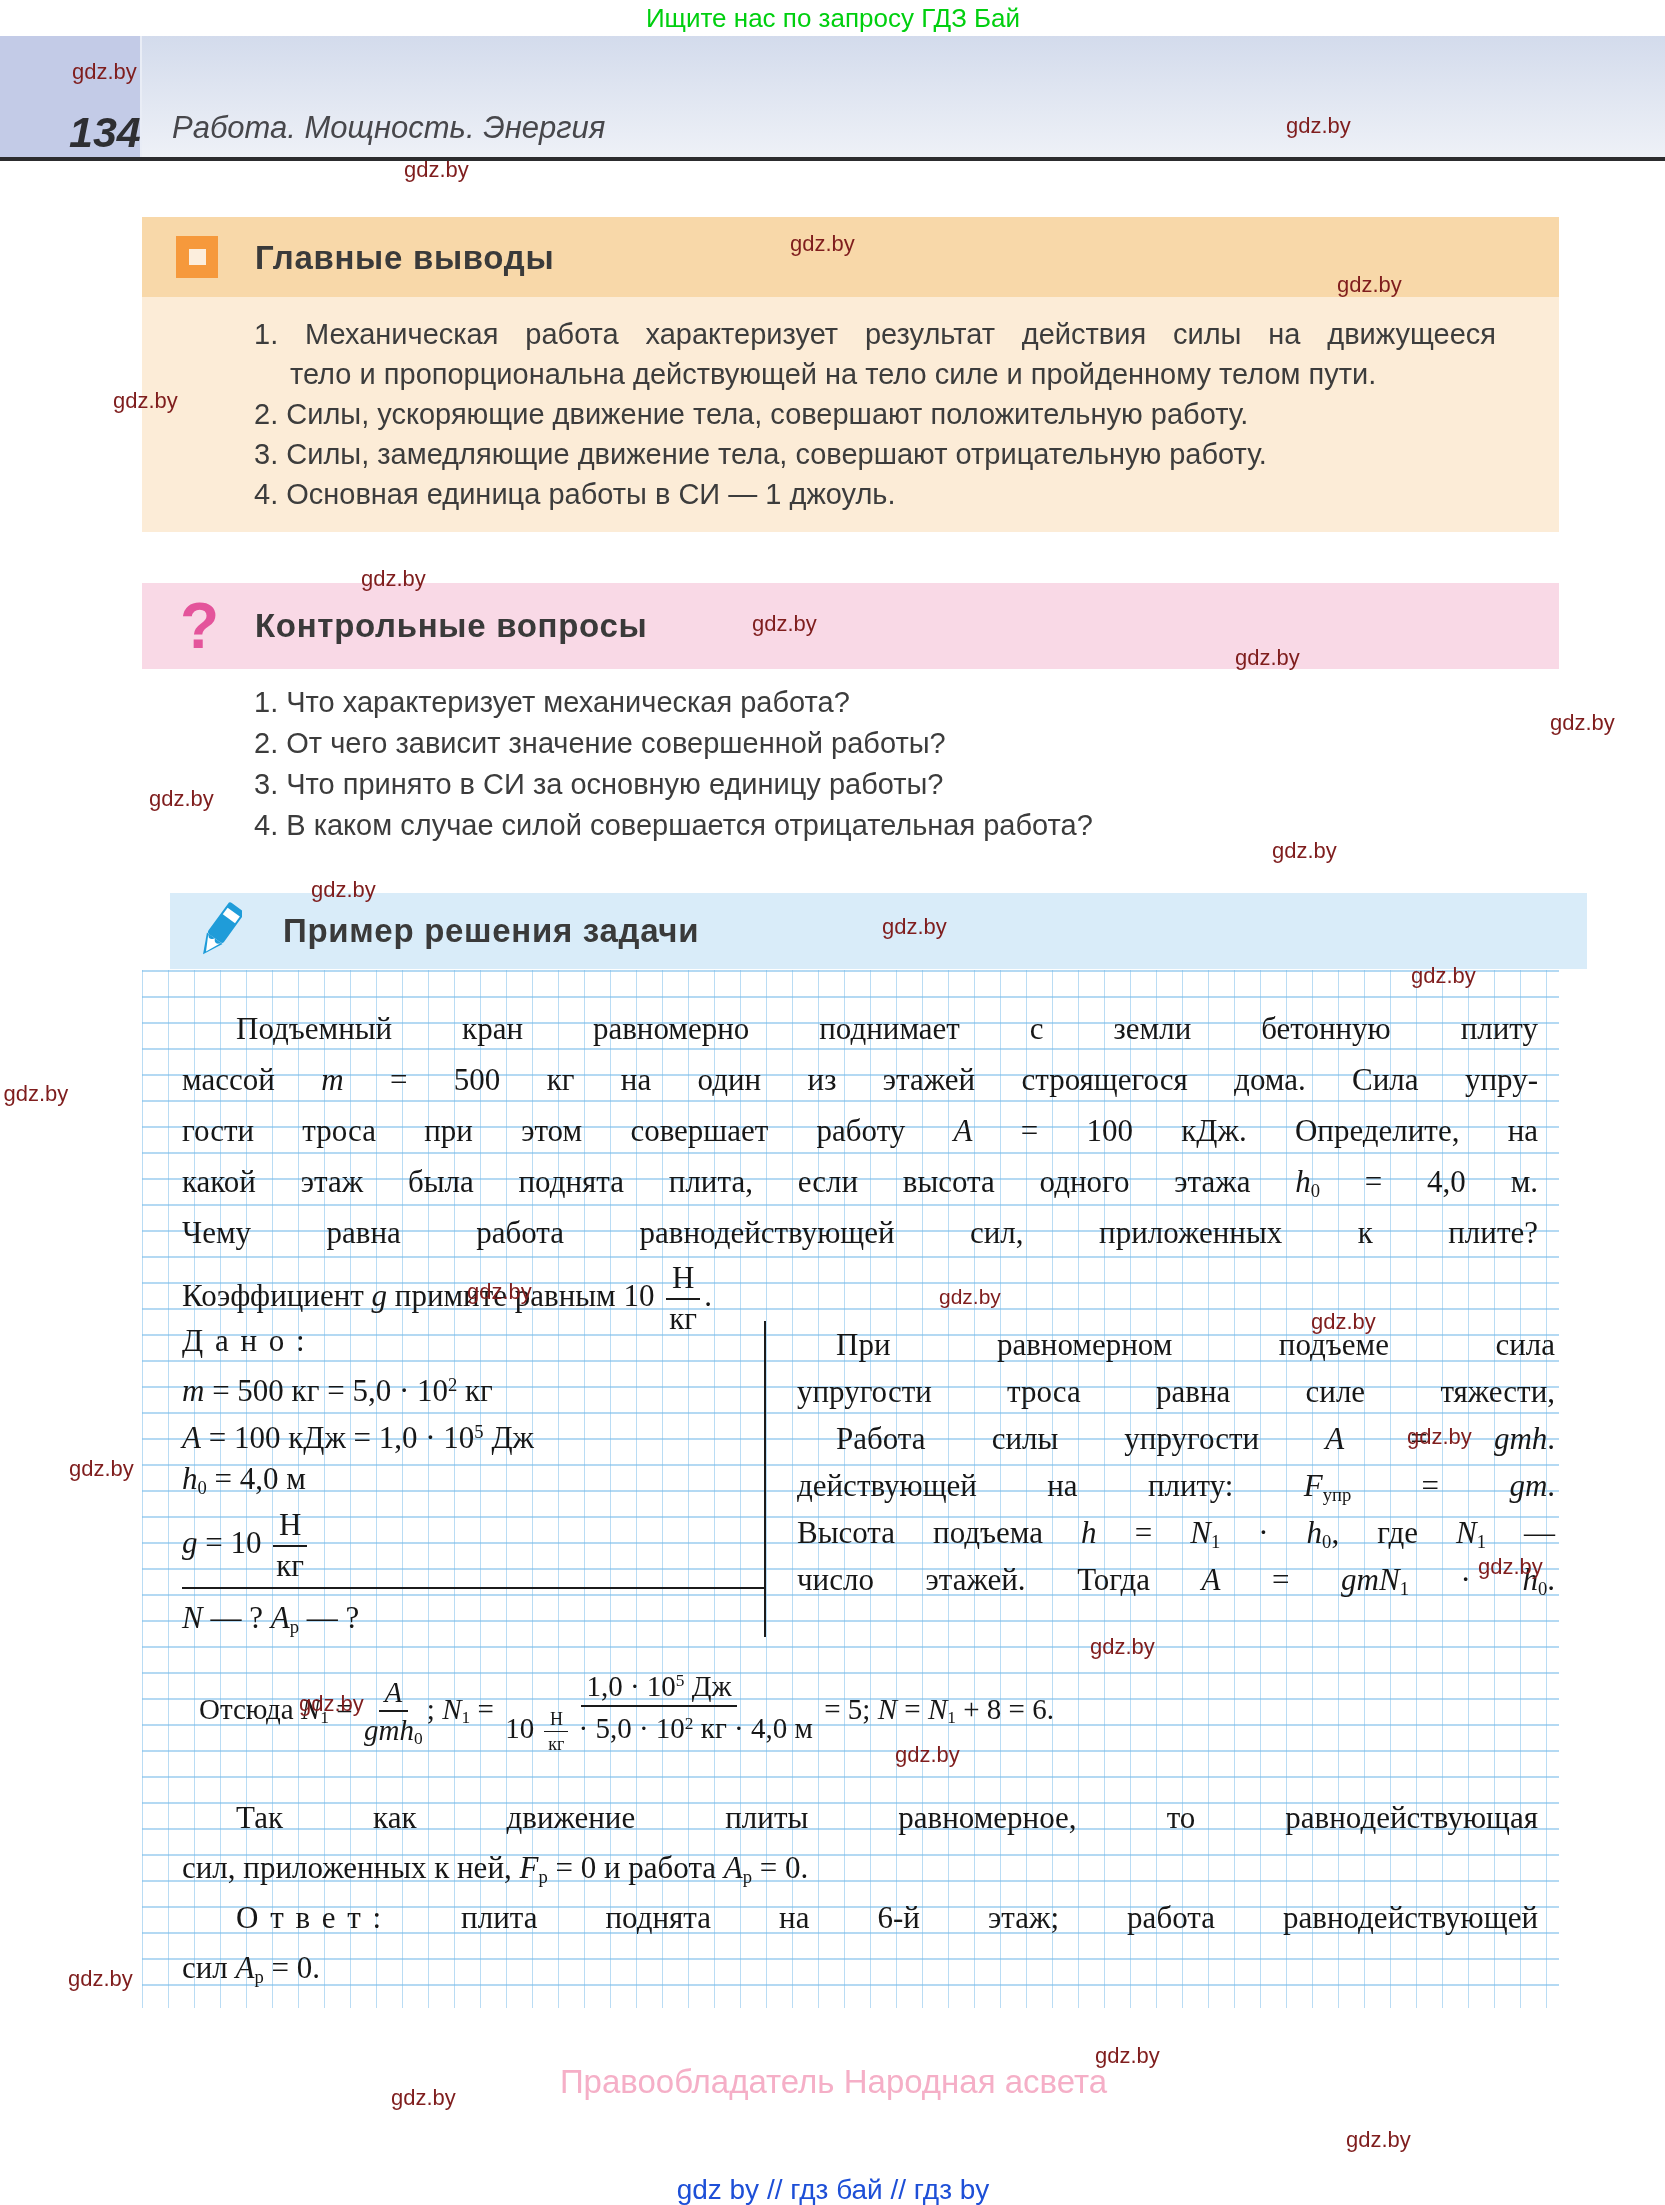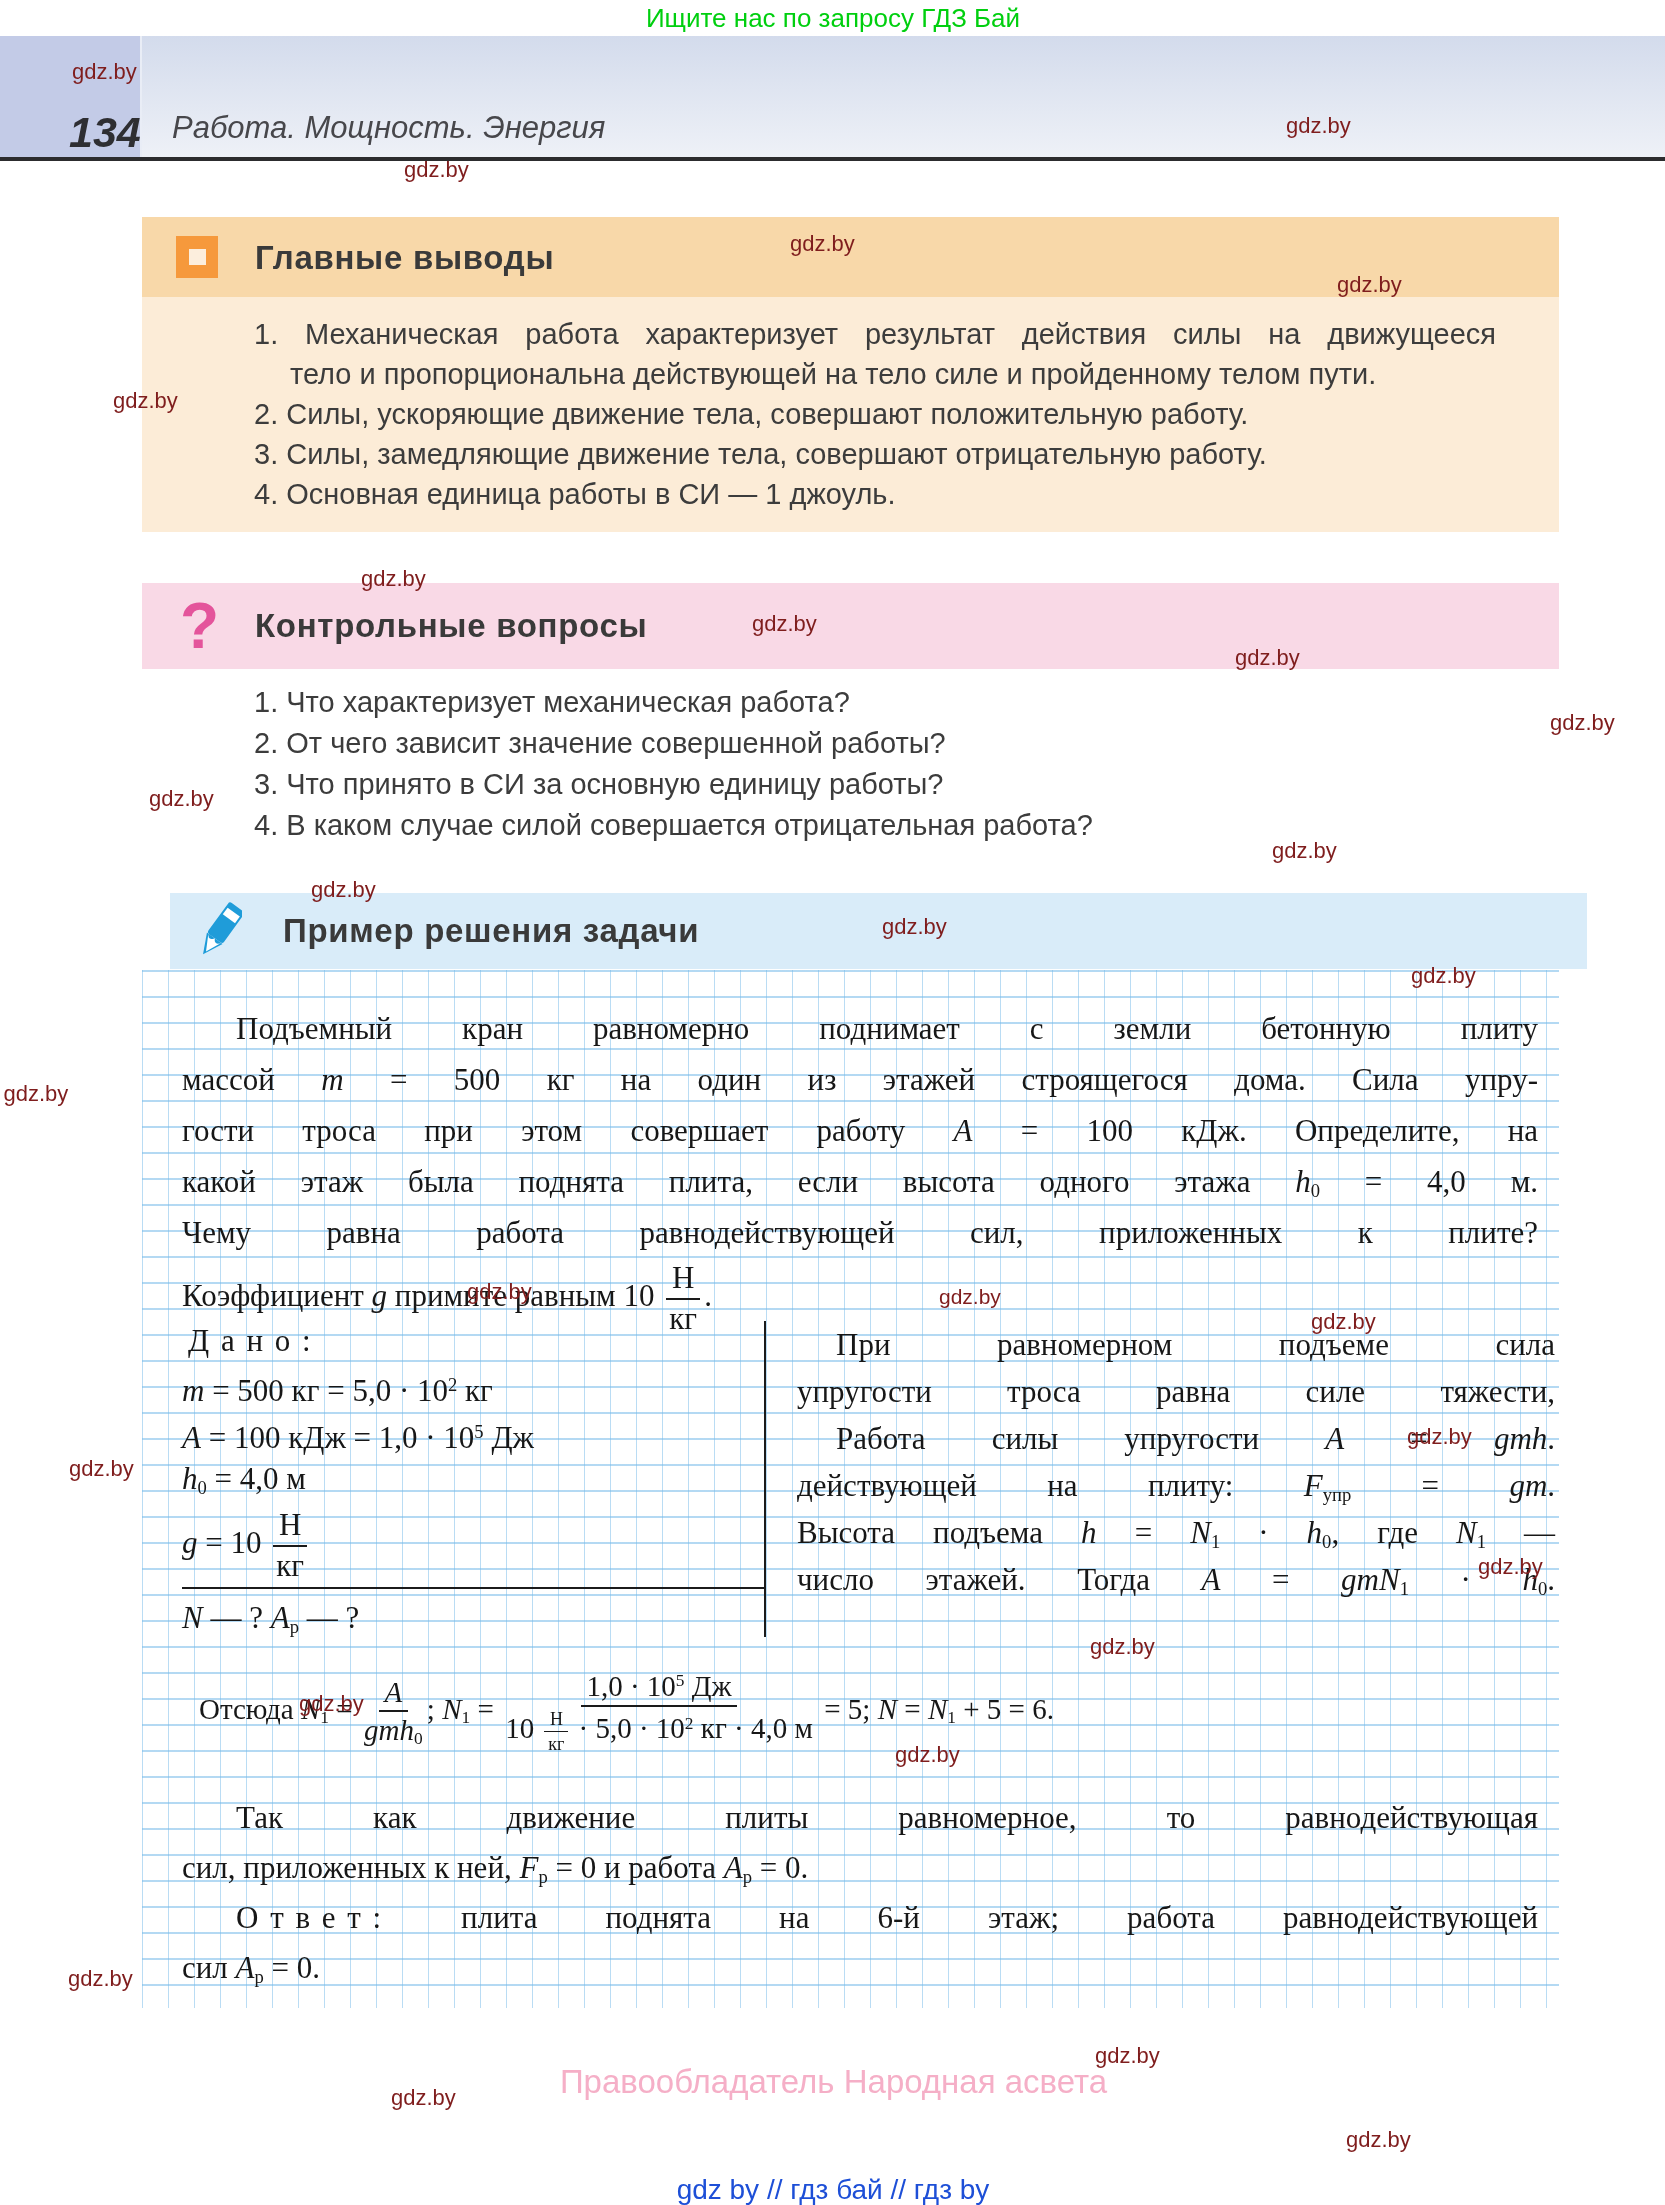--- a/index.html
+++ b/index.html
@@ -50,21 +50,21 @@
   .serif{font-family:"Liberation Serif",serif;color:#171717;}
   .problem{position:absolute;left:40px;top:33px;width:1356px;font-size:31px;}
   .pl{height:51px;line-height:51px;white-space:nowrap;}
   .j{text-align:justify;text-align-last:justify;white-space:normal;}
   .ind78{text-indent:54px;}
   .ind56{text-indent:39px;}
   .pl-frac{height:78px;line-height:75px;}
 
   .given{position:absolute;left:40px;top:351px;width:556px;font-size:31px;}
   .gl{height:47px;line-height:47px;}
-  .gl.t{height:40px;line-height:40px;margin-left:6px;}
+  .gl.t{height:40px;line-height:40px;}
   .gl.fr{height:85px;line-height:82px;}
   .given-rule{position:absolute;left:40px;top:617px;width:582px;height:2.1px;background:#1b1b1b;}
   .gq{position:absolute;left:40px;top:627px;width:556px;font-size:31px;height:42px;line-height:42px;}
   .divider{position:absolute;left:622px;top:351px;width:2.1px;height:316px;background:#1b1b1b;}
 
   .solution{position:absolute;left:655px;top:351px;width:758px;font-size:31px;}
   .sl{height:47px;line-height:47px;}
   .sl.t{height:42px;line-height:42px;text-align:center;}
 
   .formula{position:absolute;left:57px;top:686px;width:1354px;height:110px;line-height:106px;
@@ -184,21 +184,21 @@
 
     <div class="formula"><span>Отсюда </span><span class="it">N</span><span class="sb">1</span><span> = </span><span class="frac">
           <span class="num"><span class="it">A</span></span>
           <span class="den"><span class="it">gmh</span><span class="sb">0</span></span>
         </span><span>; </span><span class="it">N</span><span class="sb">1</span><span> = </span><span class="frac">
           <span class="num"><span>1,0 · 10</span><span class="sp">5</span><span> Дж</span></span>
           <span class="den"><span>10 </span><span class="frac">
               <span class="num"><span>Н</span></span>
               <span class="den"><span>кг</span></span>
             </span><span> · 5,0 · 10</span><span class="sp">2</span><span> кг · 4,0 м</span></span>
-        </span><span> = 5; </span><span class="it">N</span><span> = </span><span class="it">N</span><span class="sb">1</span><span> + 5 = 6.</span></div>
+        </span><span> = 5; </span><span class="it">N</span><span> = </span><span class="it">N</span><span class="sb">1</span><span> + 8 = 6.</span></div>
 
     <div class="closing">
       <div class="cl j ind78"><span>Так как движение плиты равномерное, то равнодействующая</span></div>
       <div class="cl"><span>сил, приложенных к ней, </span><span class="it">F</span><span class="sb">р</span><span> = 0 и работа </span><span class="it">A</span><span class="sb">р</span><span> = 0.</span></div>
       <div class="cl j ind78"><span class="ls">Ответ:</span><span>  плита поднята на 6-й этаж; работа равнодействующей</span></div>
       <div class="cl"><span>сил </span><span class="it">A</span><span class="sb">р</span><span> = 0.</span></div>
     </div>
   </div>
 
   <div class="copyright">Правообладатель Народная асвета</div>

